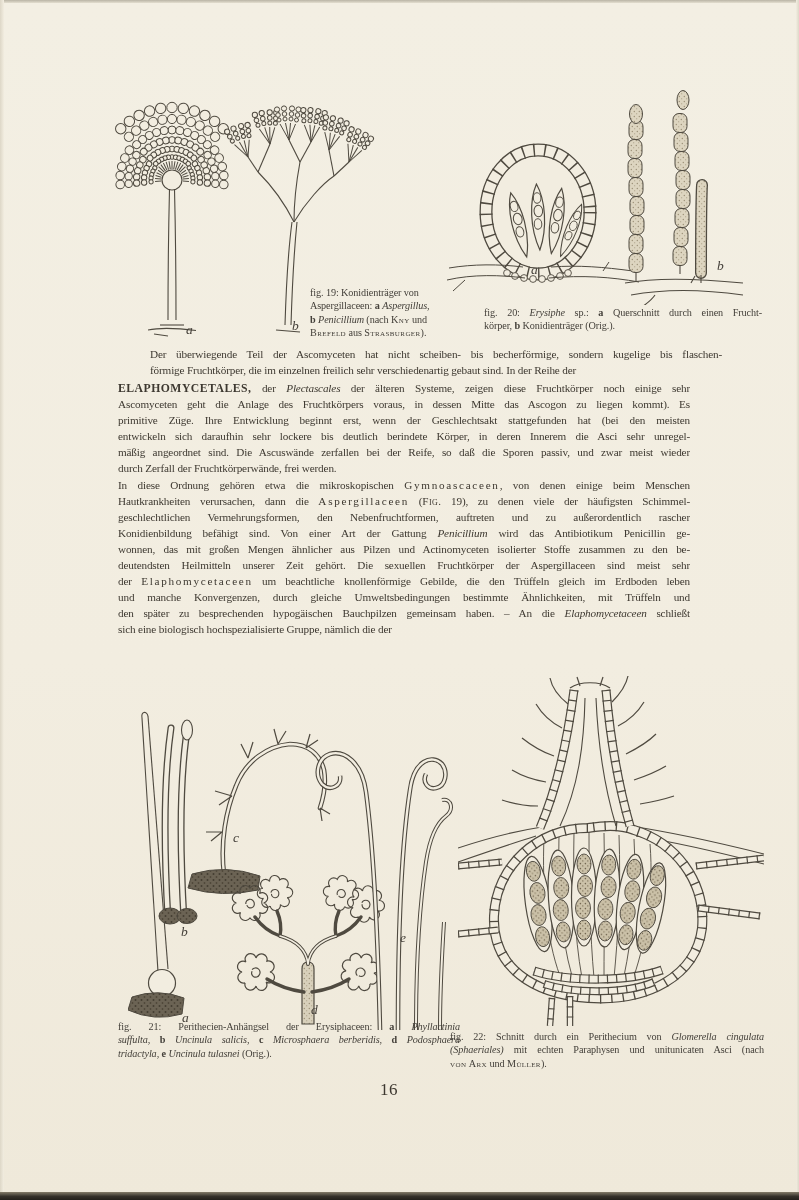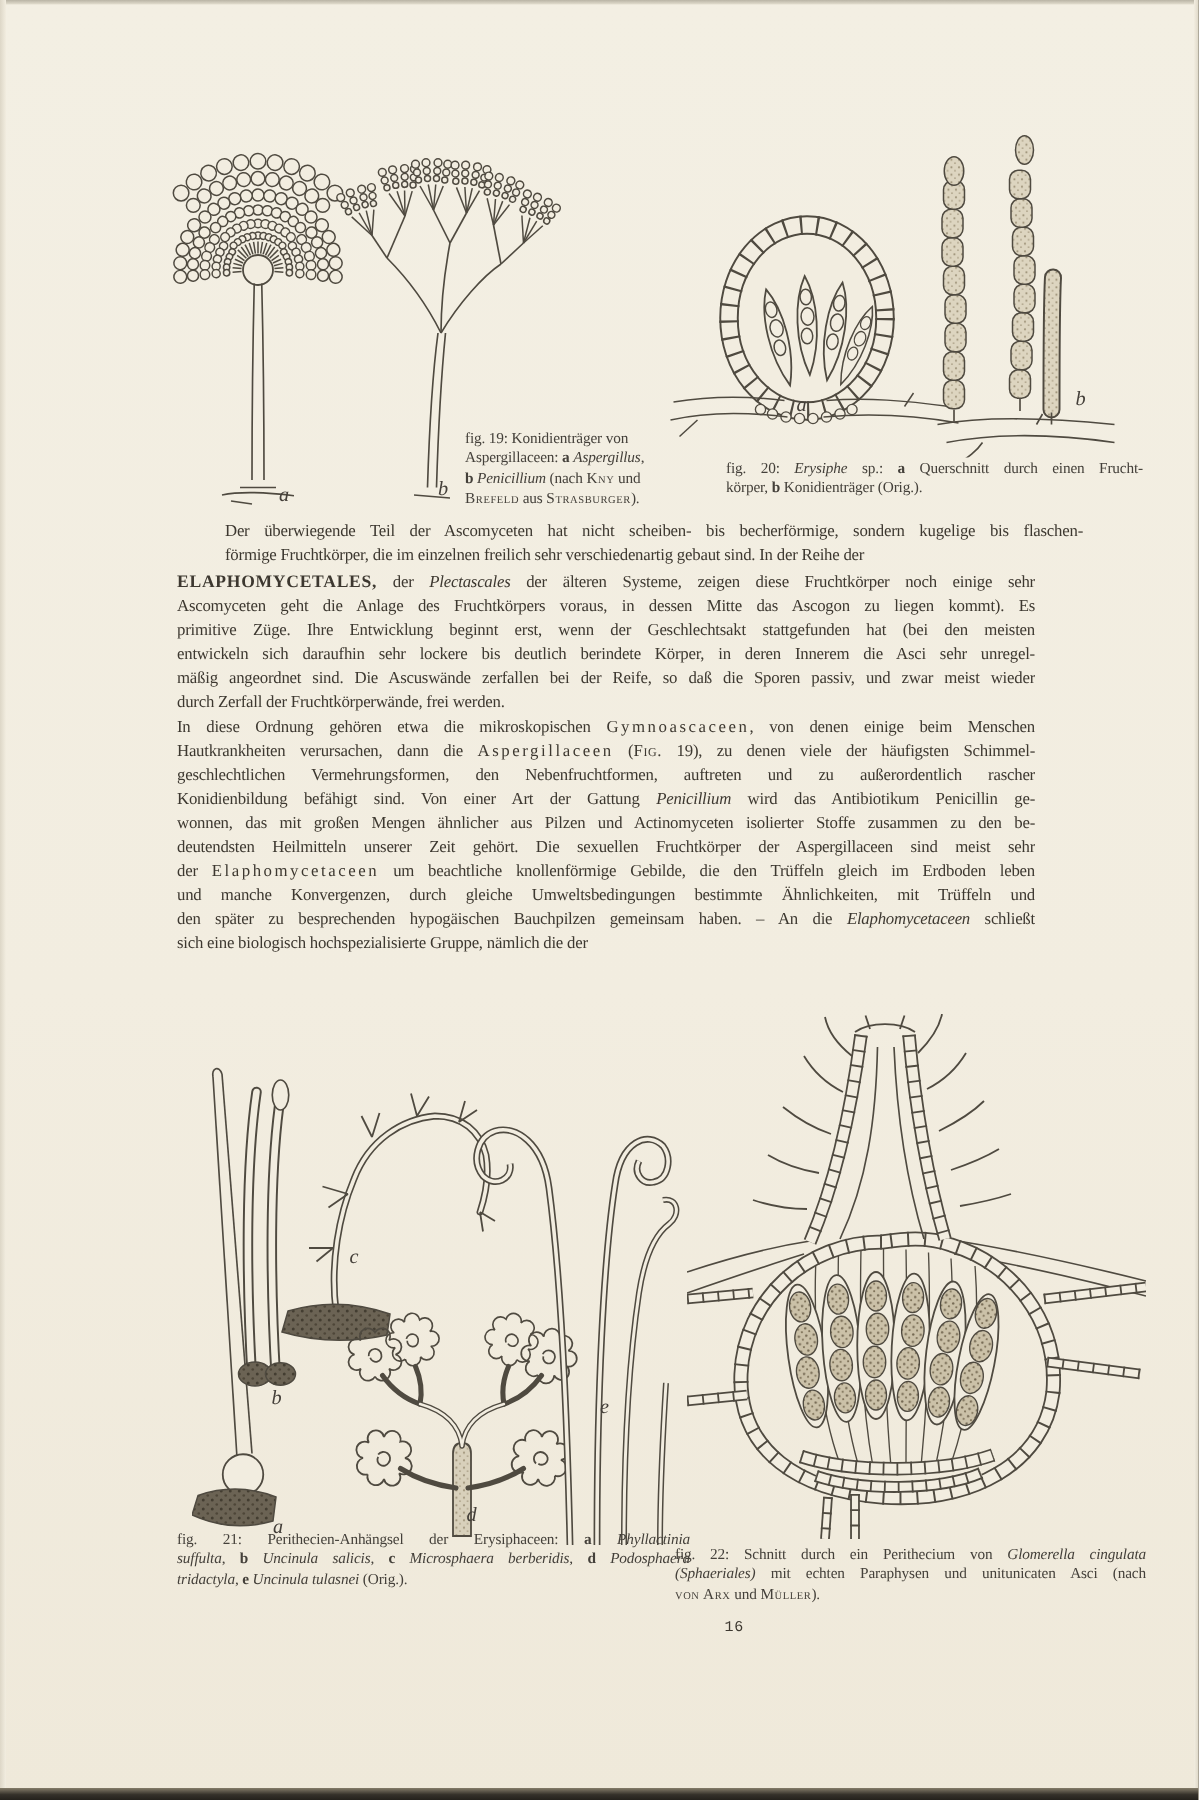--- a/index.html
+++ b/index.html
@@ -18,21 +18,21 @@
   .i{font-style:italic;}
   .b{font-weight:bold;}
   .sc{font-variant:small-caps;letter-spacing:0.4px;}
   .sp{letter-spacing:1.7px;}
   .hd{font-weight:bold;font-size:11.7px;letter-spacing:0.5px;}
   
   .cap{color:#44403a;}
   .cl{font-size:10.2px;line-height:13.3px;height:13.3px;overflow:hidden;letter-spacing:-0.1px;white-space:normal;}
   .cl.j{text-align:justify;text-align-last:justify;}
   .figlab{position:absolute;font-style:italic;font-size:13.5px;color:#45403a;}
-  .pagenum{font-size:10px;text-align:right;letter-spacing:0.5px;color:#3d3830;font-family:Liberation Mono, monospace;}
+  .pagenum{font-size:17px;text-align:left;letter-spacing:0.5px;color:#3d3830;}
   svg{display:block;}
 </style>
 </head>
 <body>
 
 <div class="page">
   <div class="edge-top abs"></div>
   <div class="edge-left abs"></div>
   <div class="edge-right abs"></div>
 

